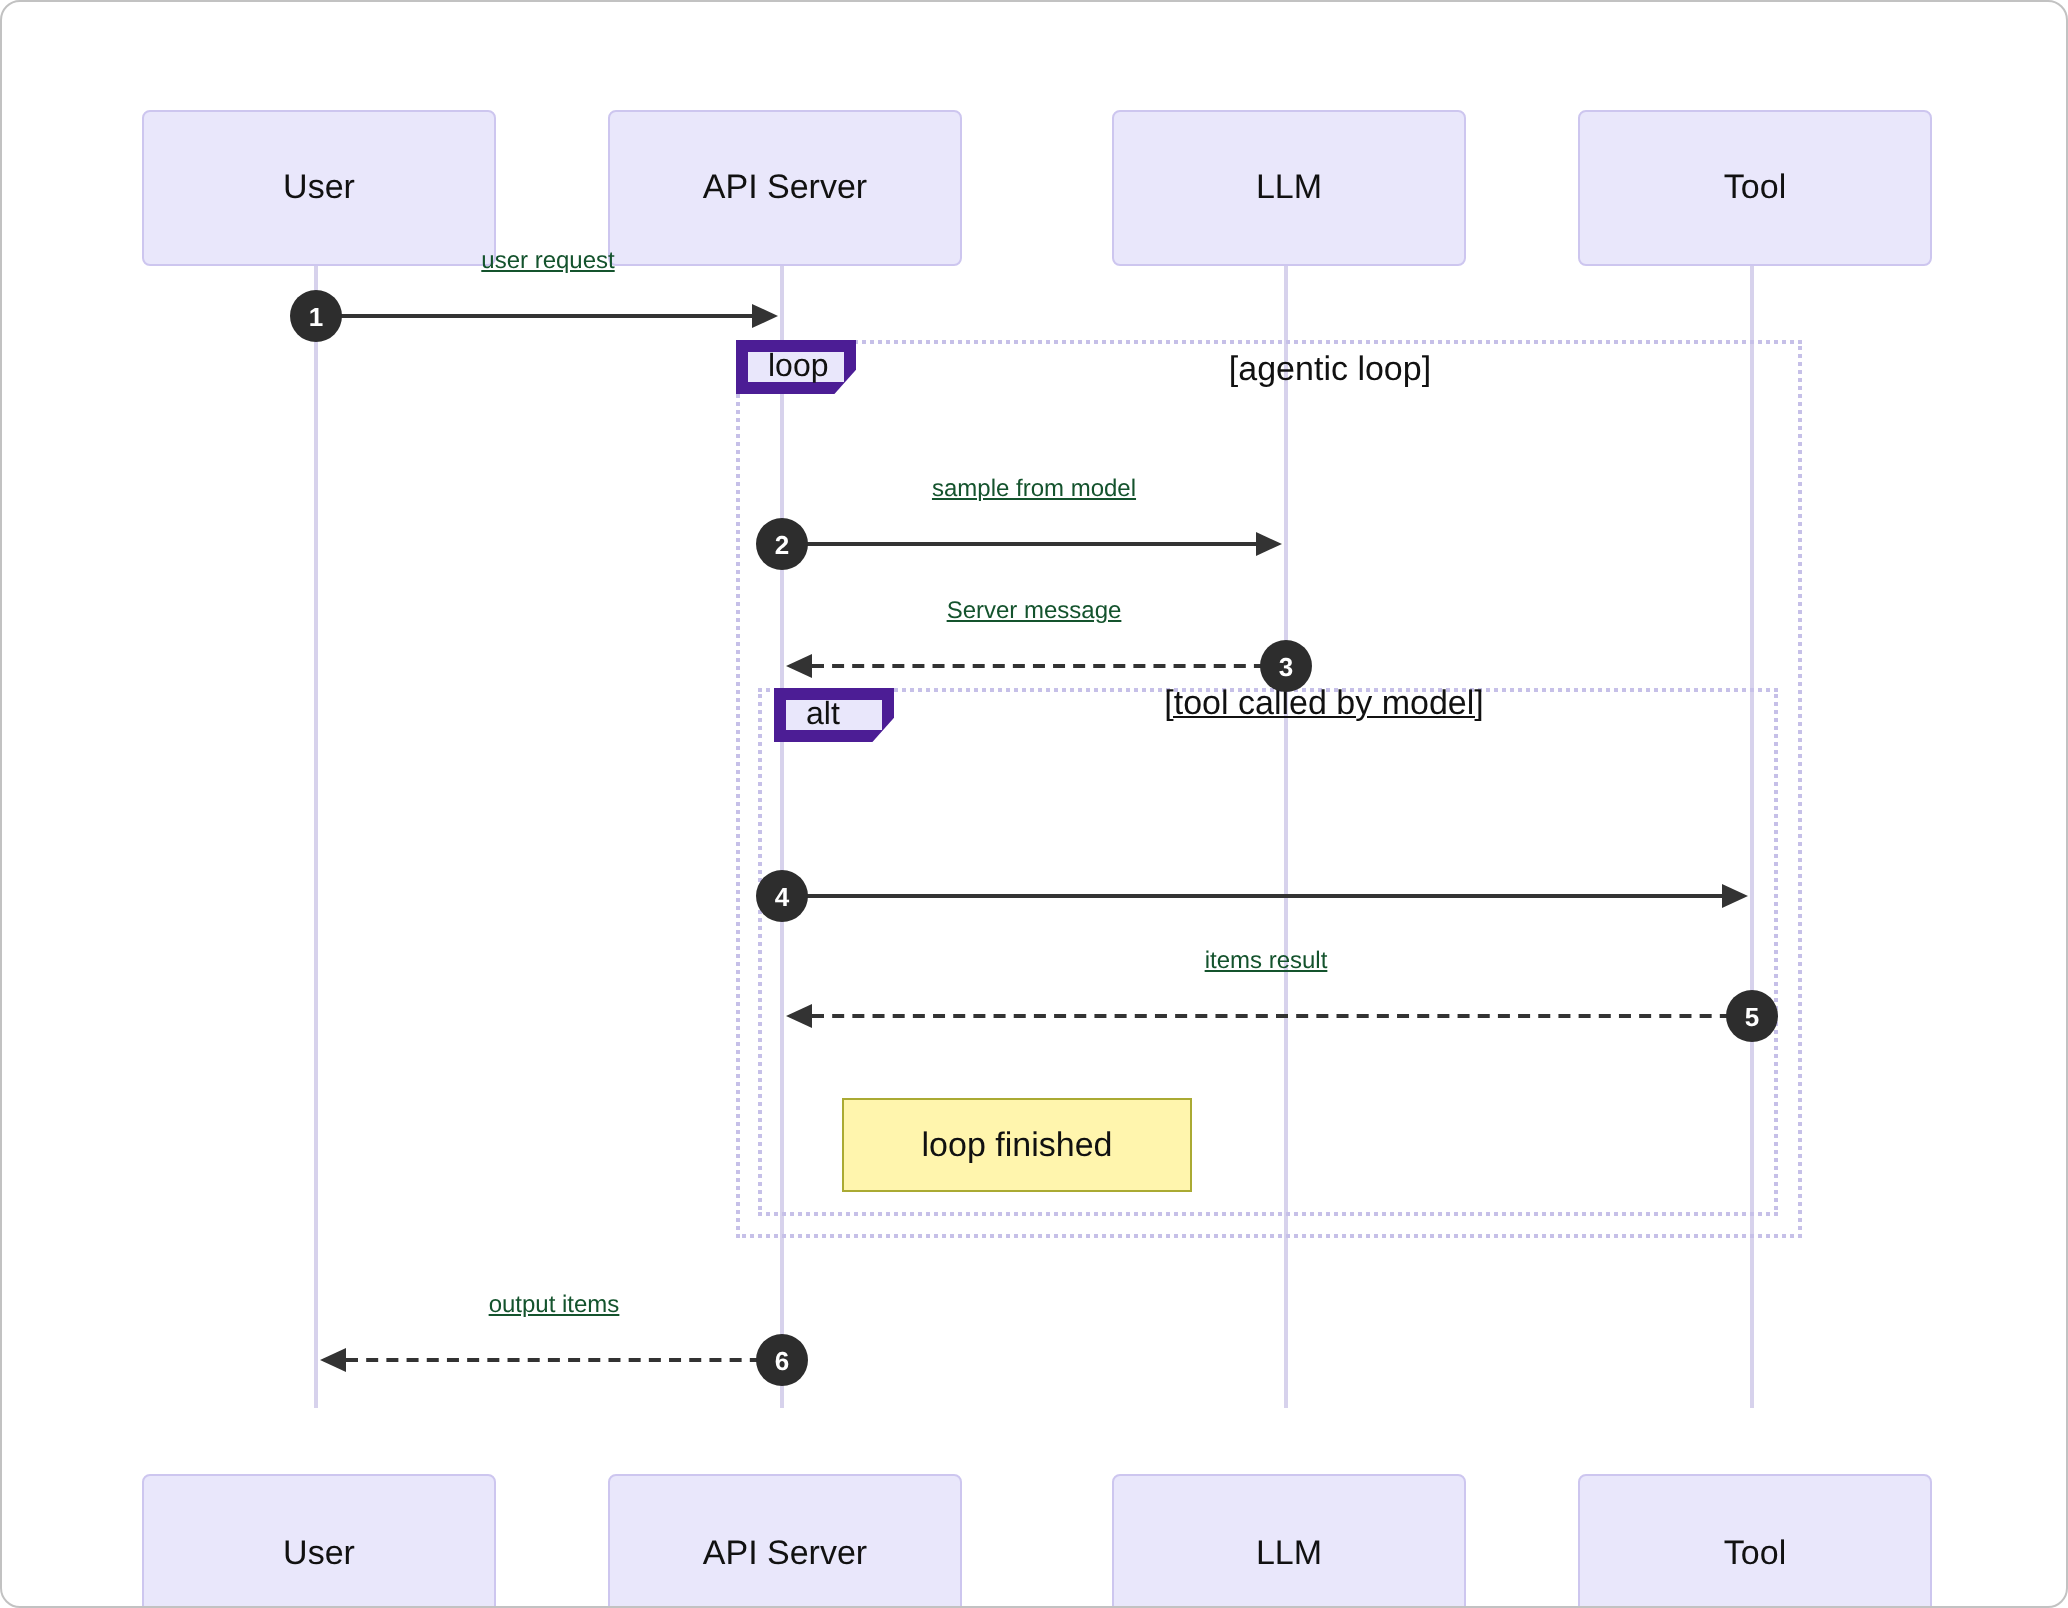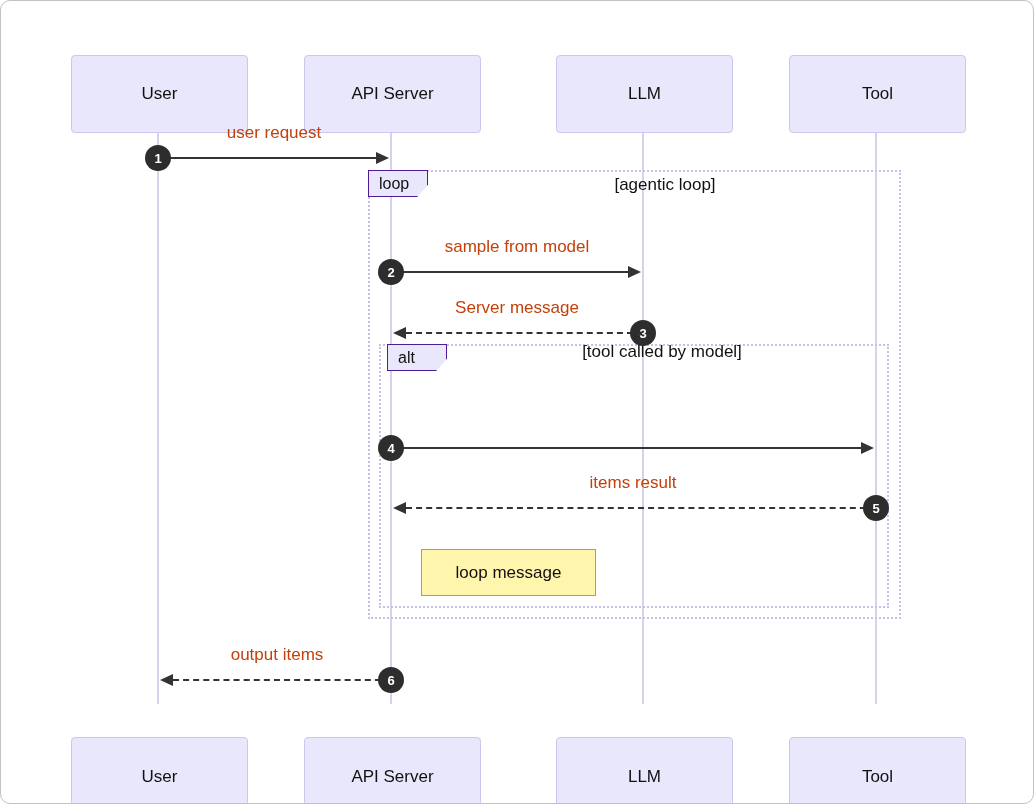--- a/index.html
+++ b/index.html
@@ -16,32 +16,32 @@
   .c-user{left:70px}.c-api{left:303px}.c-llm{left:555px}.c-tool{left:788px}
 
   
   .lifeline{position:absolute;top:97px;height:606px;width:2px;background:#D7D2EC;}
   .ll-user{left:156px}.ll-api{left:389px}.ll-llm{left:641px}.ll-tool{left:874px}
 
   
   .frame{position:absolute;border:2px dotted #C6C0E8;box-sizing:border-box;}
   .frame-loop{left:367px;top:169px;width:533px;height:449px;}
   .frame-alt{left:378px;top:343px;width:510px;height:264px;}
-  .frame-tag{position:absolute;width:60px;height:27px;background:#E9E7FB;border:1px solid #4c1d95;
+  .frame-tag{position:absolute;width:60px;height:27px;background:#E9E7FB;border:6px solid #4c1d95;
              box-sizing:border-box;display:flex;align-items:center;padding-left:10px;
              font-size:16px;color:#111;
              clip-path:polygon(0 0,100% 0,100% 55%,82% 100%,0 100%);}
   .tag-loop{left:367px;top:169px;}
   .tag-alt{left:386px;top:343px;}
   .frame-title{position:absolute;transform:translateX(-50%);font-size:17px;color:#111;white-space:nowrap;}
   .title-loop{left:664px;top:174px;}
-  .title-alt{left:661px;top:341px;}
+  .title-alt{left:661px;top:341px;text-decoration:underline;}
 
   
-  .msg-label{position:absolute;transform:translateX(-50%);font-size:17px;color:#c2410c;white-space:nowrap;}
+  .msg-label{position:absolute;transform:translateX(-50%);font-size:12px;color:#14532d;white-space:nowrap;text-decoration:underline;}
   .msg-line{position:absolute;height:0;}
   .solid{border-top:2px solid #333;}
   .dashed{border-top:2px dashed #333;}
   .arrow-right{position:absolute;width:0;height:0;border-top:6px solid transparent;
                border-bottom:6px solid transparent;border-left:13px solid #333;}
   .arrow-left{position:absolute;width:0;height:0;border-top:6px solid transparent;
               border-bottom:6px solid transparent;border-right:13px solid #333;}
   .badge{position:absolute;width:26px;height:26px;border-radius:50%;background:#2D2D2D;color:#fff;
          display:flex;align-items:center;justify-content:center;font-size:13px;font-weight:bold;}
 
@@ -111,21 +111,21 @@
 
   <div class="msg-line solid ln4"></div>
   <div class="arrow-right ar4"></div>
   <div class="badge bd4">4</div>
 
   <div class="msg-label lb5">items result</div>
   <div class="msg-line dashed ln5"></div>
   <div class="arrow-left ar5"></div>
   <div class="badge bd5">5</div>
 
-  <div class="note">loop message</div>
+  <div class="note">loop finished</div>
 
   <div class="msg-label lb6">output items</div>
   <div class="msg-line dashed ln6"></div>
   <div class="arrow-left ar6"></div>
   <div class="badge bd6">6</div>
 
   <div class="actor r-bot c-user">
       <span>User</span>
     </div>
   <div class="actor r-bot c-api">

